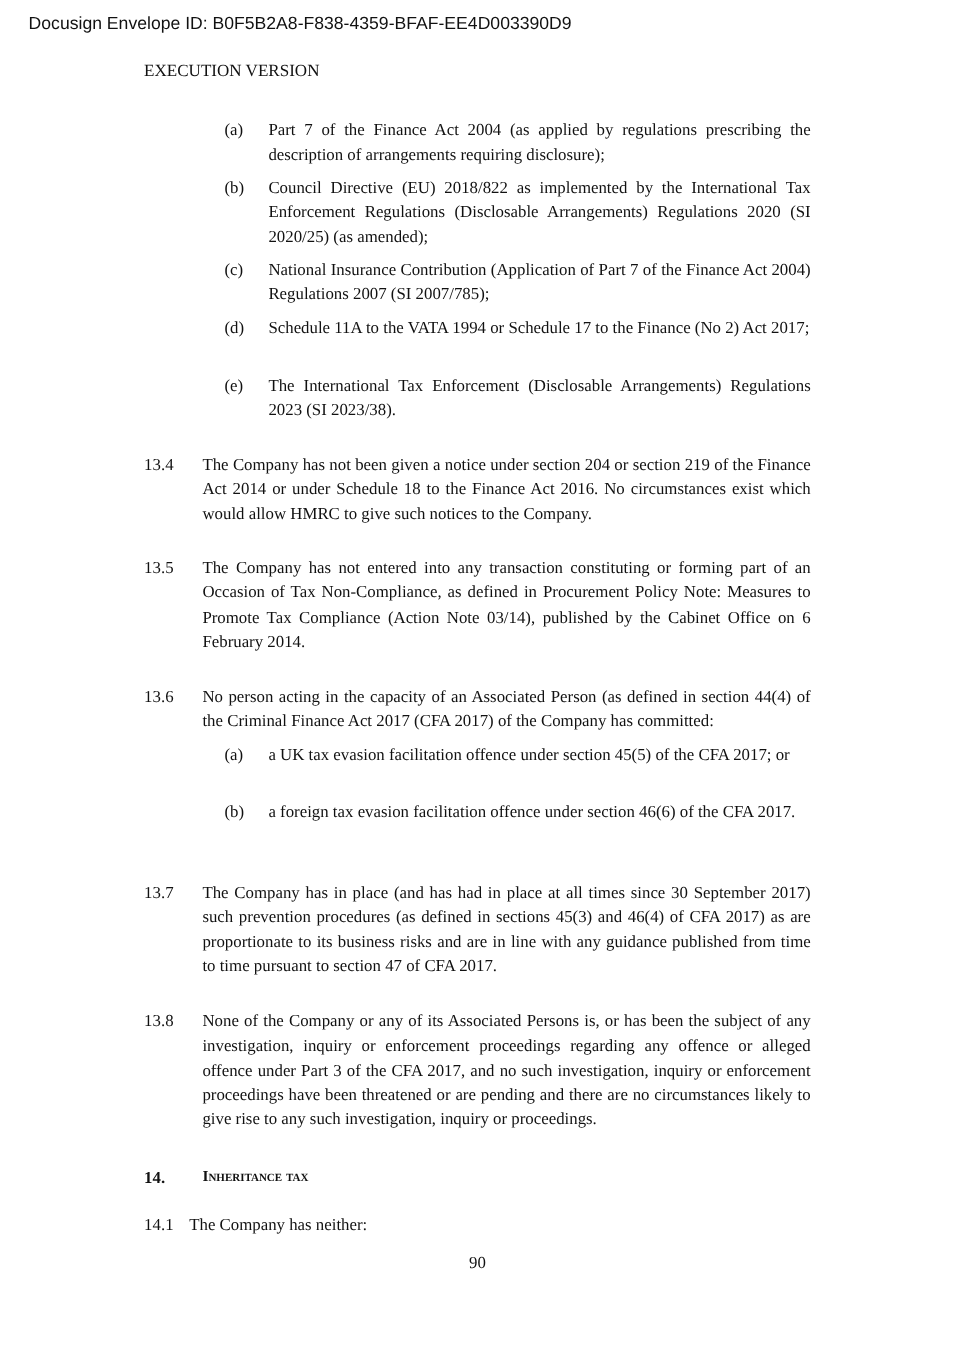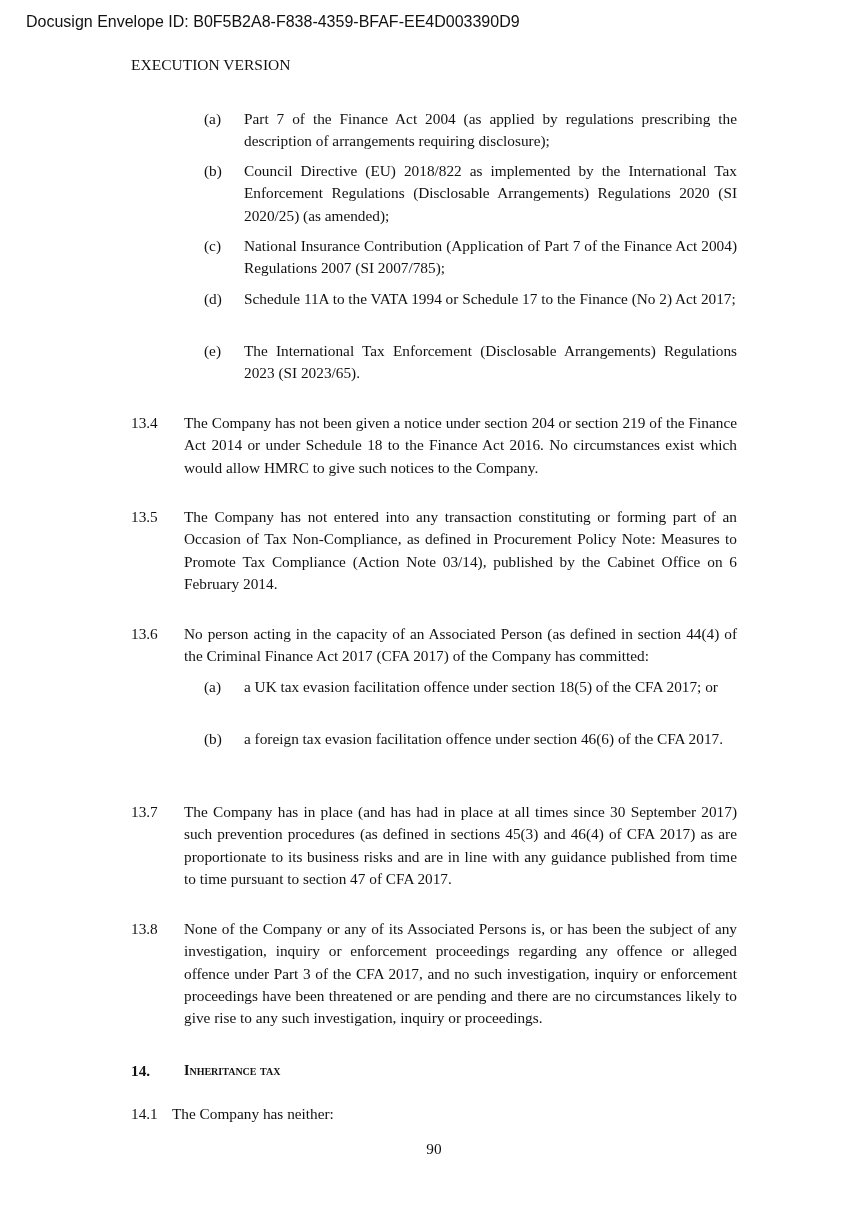--- a/index.html
+++ b/index.html
@@ -32,41 +32,41 @@
   <div class="block" style="top:235px;">
     <span class="num" style="left:204px;">(c)</span>
     <span class="text" style="left:244px; width:493px;">National Insurance Contribution (Application of Part 7 of the Finance Act 2004) Regulations 2007 (SI 2007/785);</span>
   </div>
   <div class="block" style="top:288px;">
     <span class="num" style="left:204px;">(d)</span>
     <span class="text" style="left:244px; width:493px;">Schedule 11A to the VATA 1994 or Schedule 17 to the Finance (No 2) Act 2017;</span>
   </div>
   <div class="block" style="top:340px;">
     <span class="num" style="left:204px;">(e)</span>
-    <span class="text" style="left:244px; width:493px;">The International Tax Enforcement (Disclosable Arrangements) Regulations 2023 (SI 2023/65).</span>
+    <span class="text" style="left:244px; width:493px;">The International Tax Enforcement (Disclosable Arrangements) Regulations 2023 (SI 2023/38).</span>
   </div>
 </div>
 
 <div class="block serif" style="top:412px;">
   <span class="num" style="left:131px;">13.4</span>
   <span class="text" style="left:184px; width:553px;">The Company has not been given a notice under section 204 or section 219 of the Finance Act 2014 or under Schedule 18 to the Finance Act 2016. No circumstances exist which would allow HMRC to give such notices to the Company.</span>
 </div>
 
 <div class="block serif" style="top:506px;">
   <span class="num" style="left:131px;">13.5</span>
   <span class="text" style="left:184px; width:553px;">The Company has not entered into any transaction constituting or forming part of an Occasion of Tax Non-Compliance, as defined in Procurement Policy Note: Measures to Promote Tax Compliance (Action Note 03/14), published by the Cabinet Office on 6 February 2014.</span>
 </div>
 
 <div class="block serif" style="top:623px;">
   <span class="num" style="left:131px;">13.6</span>
   <span class="text" style="left:184px; width:553px;">No person acting in the capacity of an Associated Person (as defined in section 44(4) of the Criminal Finance Act 2017 (CFA 2017) of the Company has committed:</span>
 </div>
 <div class="block serif" style="top:676px;">
   <span class="num" style="left:204px;">(a)</span>
-  <span class="text" style="left:244px; width:493px;">a UK tax evasion facilitation offence under section 18(5) of the CFA 2017; or</span>
+  <span class="text" style="left:244px; width:493px;">a UK tax evasion facilitation offence under section 45(5) of the CFA 2017; or</span>
 </div>
 <div class="block serif" style="top:728px;">
   <span class="num" style="left:204px;">(b)</span>
   <span class="text" style="left:244px; width:493px;">a foreign tax evasion facilitation offence under section 46(6) of the CFA 2017.</span>
 </div>
 
 <div class="block serif" style="top:801px;">
   <span class="num" style="left:131px;">13.7</span>
   <span class="text" style="left:184px; width:553px;">The Company has in place (and has had in place at all times since 30 September 2017) such prevention procedures (as defined in sections 45(3) and 46(4) of CFA 2017) as are proportionate to its business risks and are in line with any guidance published from time to time pursuant to section 47 of CFA 2017.</span>
 </div>

